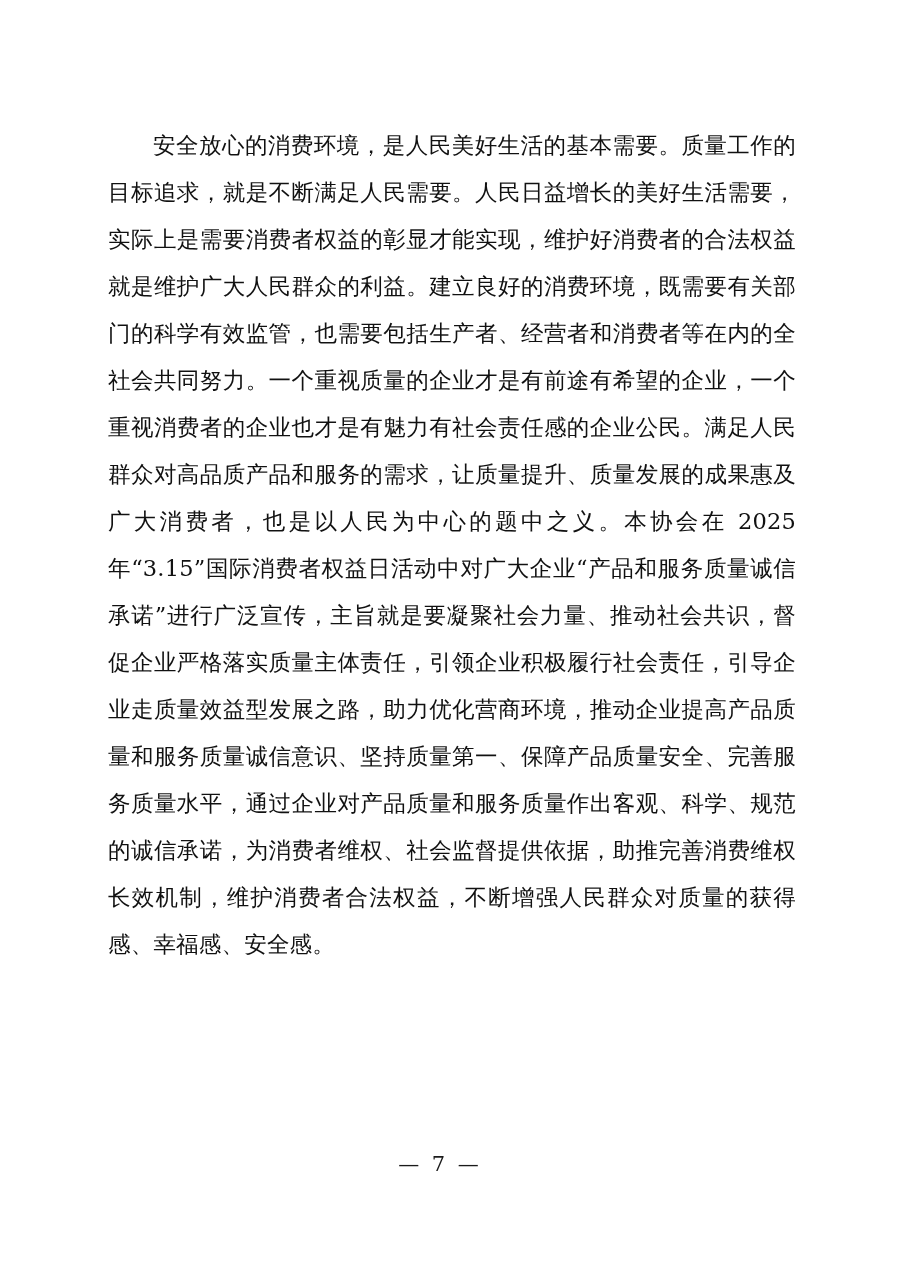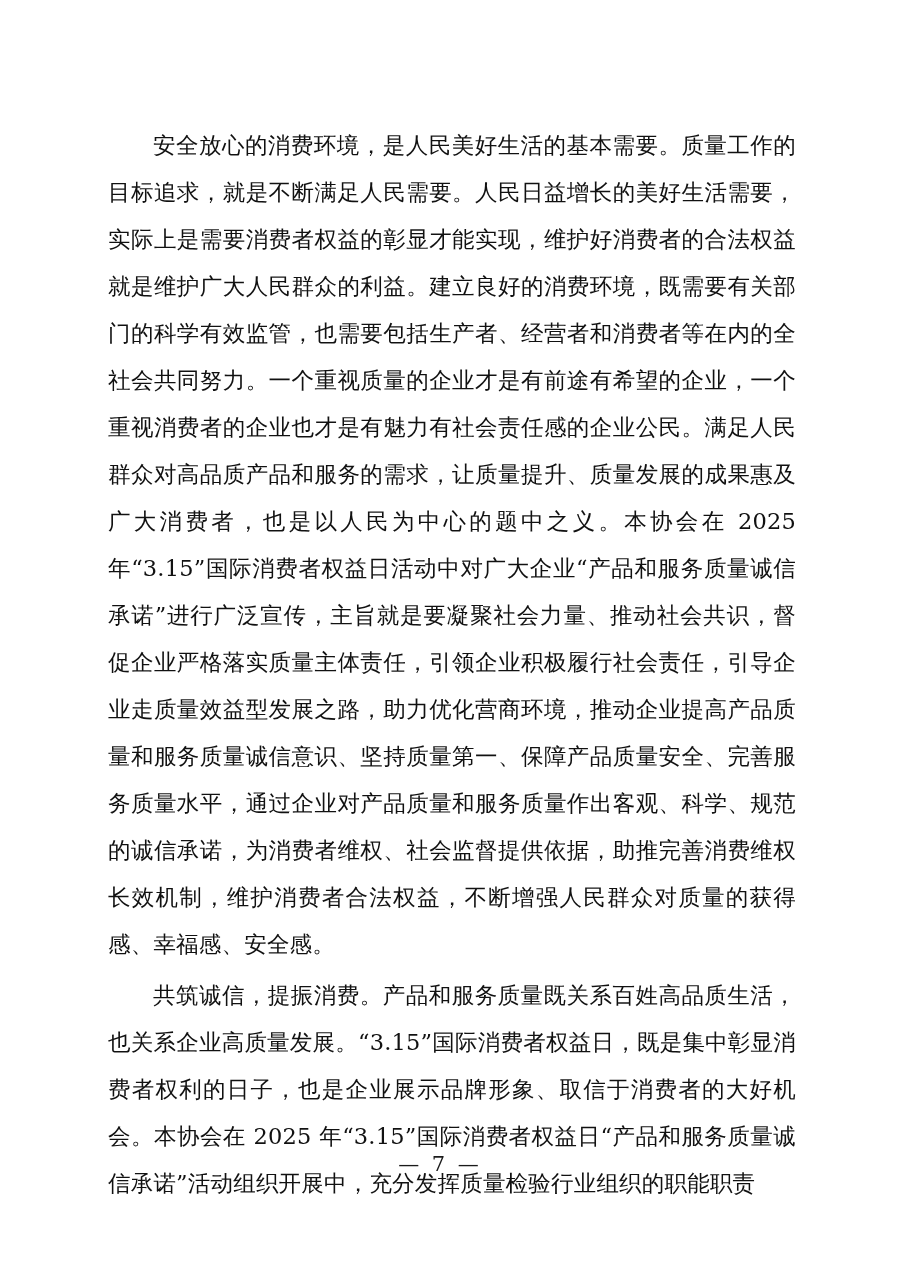--- a/index.html
+++ b/index.html
@@ -56,16 +56,15 @@
     color: #1a1a1a;
     font-family: "DejaVu Serif", "Liberation Serif", serif;
   }
 </style>
 </head>
 <body>
 
 <div class="page">
   <div class="content">
     <p class="para">安全放心的消费环境，是人民美好生活的基本需要。质量工作的目标追求，就是不断满足人民需要。人民日益增长的美好生活需要，实际上是需要消费者权益的彰显才能实现，维护好消费者的合法权益就是维护广大人民群众的利益。建立良好的消费环境，既需要有关部门的科学有效监管，也需要包括生产者、经营者和消费者等在内的全社会共同努力。一个重视质量的企业才是有前途有希望的企业，一个重视消费者的企业也才是有魅力有社会责任感的企业公民。满足人民群众对高品质产品和服务的需求，让质量提升、质量发展的成果惠及广大消费者，也是以人民为中心的题中之义。本协会在 2025 年“3.15”国际消费者权益日活动中对广大企业“产品和服务质量诚信承诺”进行广泛宣传，主旨就是要凝聚社会力量、推动社会共识，督促企业严格落实质量主体责任，引领企业积极履行社会责任，引导企业走质量效益型发展之路，助力优化营商环境，推动企业提高产品质量和服务质量诚信意识、坚持质量第一、保障产品质量安全、完善服务质量水平，通过企业对产品质量和服务质量作出客观、科学、规范的诚信承诺，为消费者维权、社会监督提供依据，助推完善消费维权长效机制，维护消费者合法权益，不断增强人民群众对质量的获得感、幸福感、安全感。</p>
-    <p class="para second">共筑诚信，提振消费。产品和服务质量既关系百姓高品质生活，也关系企业高质量发展。“3.15”国际消费者权益日，既是集中彰显消费者权利的日子，也是企业展示品牌形象、取信于消费者的大好机会。本协会在 2025 年“3.15”国际消费者权益日“产品和服务质量诚信承诺”活动组织开展中，充分发挥质量检验行业组织的职能职责</p>
   </div>
   <div class="page-number">— 7 —</div>
 </div>
 
 </body></html>

